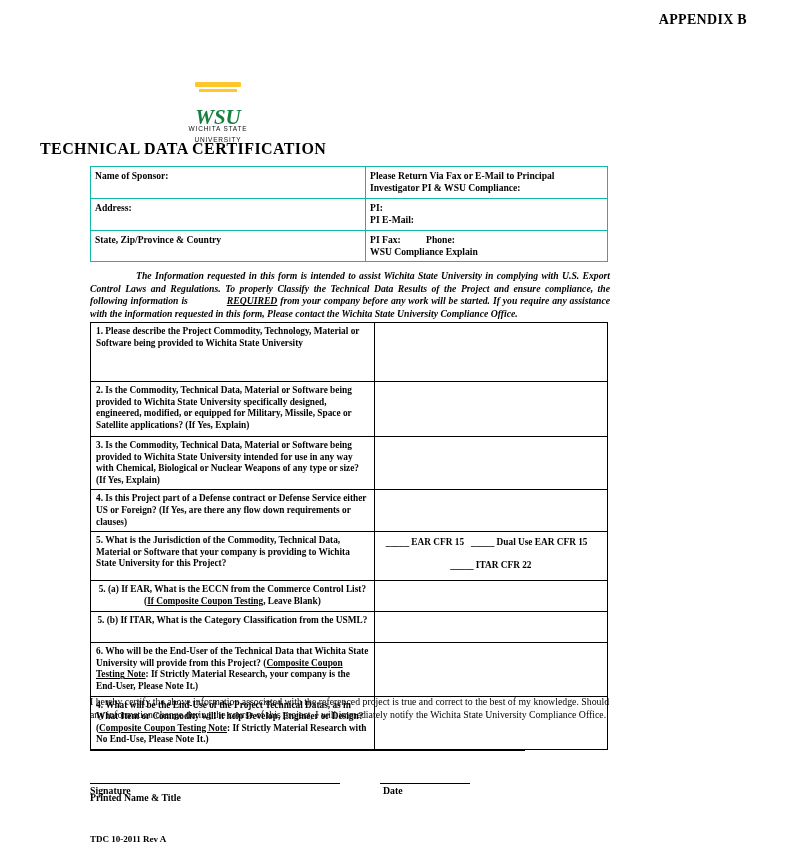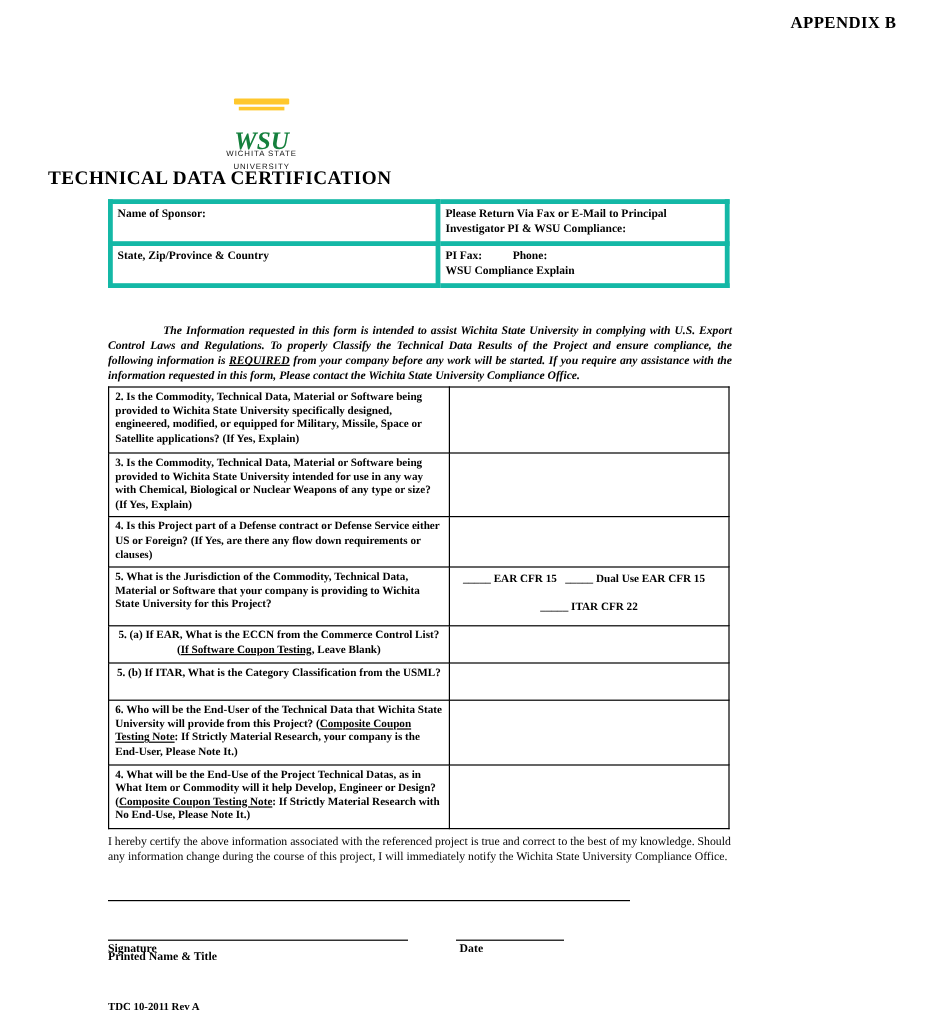--- a/index.html
+++ b/index.html
@@ -104,21 +104,21 @@
     border-collapse: collapse;
   }
   .info-table {
     position: absolute;
     left: 90px;
     top: 166px;
     width: 518px;
     font-size: 9.5px;
   }
   .info-table td {
-    border: 4px solid #14b8a6;
+    border: 1px solid #14b8a6;
     vertical-align: top;
     padding: 3px 4px;
     font-family: "Liberation Serif", serif;
     font-weight: bold;
     font-size: 9.6px;
     line-height: 12.4px;
   }
   .info-table td.left {
     width: 272px;
     height: 14px;
@@ -142,21 +142,21 @@
     top: 270px;
     width: 520px;
     font-family: "Liberation Serif", serif;
     font-style: italic;
     font-weight: bold;
     font-size: 9.7px;
     line-height: 12.6px;
     text-align: justify;
   }
   .intro .indent { padding-left: 46px; }
-  .intro u { text-decoration: underline; }
+  .intro u { text-decoration: underline; margin-left: 36px; }
 
   
   .q-table {
     position: absolute;
     left: 90px;
     top: 322px;
     width: 518px;
     font-size: 9.3px;
   }
   .q-table td {
@@ -237,38 +237,49 @@
   <table class="info-table">
     <tbody>
         <tr>
       <td class="left">Name of Sponsor:</td>
       <td class="right" rowspan="1">
         <div>Please Return Via Fax or E-Mail to Principal</div>
         <div>Investigator PI &amp; WSU Compliance:</div>
       </td>
     </tr>
     <tr>
+      <td class="left">Address:</td>
+      <td class="right">
+        <div>PI:</div>
+        <div>PI E-Mail:</div>
+      </td>
+    </tr>
+    <tr>
       <td class="left">State, Zip/Province &amp; Country</td>
       <td class="right nowrap-row">
         <div>
           <span>PI Fax:</span>
           <span class="phone">Phone:</span>
         </div>
         <div>WSU Compliance Explain</div>
       </td>
     </tr>
   </tbody>
     </table>
 
   <div class="intro">
     <span class="indent"></span><span>The Information requested in this form is intended to assist Wichita State University in complying with U.S. Export Control Laws and Regulations.  To properly Classify the Technical Data Results of the Project and ensure compliance, the following information is </span><u>REQUIRED</u><span> from your company before any work will be started.  If you require any assistance with the information requested in this form, Please contact the Wichita State University Compliance Office.</span>
   </div>
 
   <table class="q-table">
     <tbody>
+        <tr>
+      <td class="qcol" style="height:52px">1.  Please describe the Project Commodity,  Technology, Material or Software being provided to Wichita State University</td>
+      <td class="acol"></td>
+    </tr>
     <tr>
       <td class="qcol" style="height:48px">2.  Is the Commodity, Technical Data, Material or Software being provided to Wichita State University specifically designed, engineered, modified, or equipped for Military, Missile, Space or Satellite applications? (If Yes, Explain)</td>
       <td class="acol"></td>
     </tr>
     <tr>
       <td class="qcol" style="height:44px">3.  Is the Commodity, Technical Data, Material or Software being provided to Wichita State University intended for use in any way with Chemical, Biological or Nuclear Weapons of any type or size? (If Yes, Explain)</td>
       <td class="acol"></td>
     </tr>
     <tr>
       <td class="qcol" style="height:33px">4.  Is this Project part of a Defense contract or Defense Service either US or Foreign? (If Yes, are there any flow down requirements or clauses)</td>
@@ -276,21 +287,21 @@
     </tr>
     <tr>
       <td class="qcol" style="height:42px">5.  What is the Jurisdiction of the Commodity, Technical Data, Material or Software that your company is providing to Wichita State University for this Project?</td>
       <td class="acol">
         <span class="jur-line1"><span>_____ EAR CFR 15</span>&nbsp;&nbsp;&nbsp;<span>_____ Dual Use EAR CFR 15</span></span>
         <span class="jur-line2">_____ ITAR CFR 22</span>
       </td>
     </tr>
     <tr>
       <td class="qcol center-q" style="height:24px">
-        <span>5. (a)  If EAR, What is the ECCN from the Commerce Control List? (</span><u>If Software Coupon Testing</u><span>, Leave Blank)</span>
+        <span>5. (a)  If EAR, What is the ECCN from the Commerce Control List? (</span><u>If Composite Coupon Testing</u><span>, Leave Blank)</span>
       </td>
       <td class="acol"></td>
     </tr>
     <tr>
       <td class="qcol center-q" style="height:24px">5. (b) If ITAR, What is the Category Classification from the USML?</td>
       <td class="acol"></td>
     </tr>
     <tr>
       <td class="qcol" style="height:46px">
         <span>6.  Who will be the End-User of the Technical Data that Wichita State University will provide from this Project? (</span><u>Composite Coupon Testing Note</u><span>: If Strictly Material Research, your company is the End-User, Please Note It.)</span>

